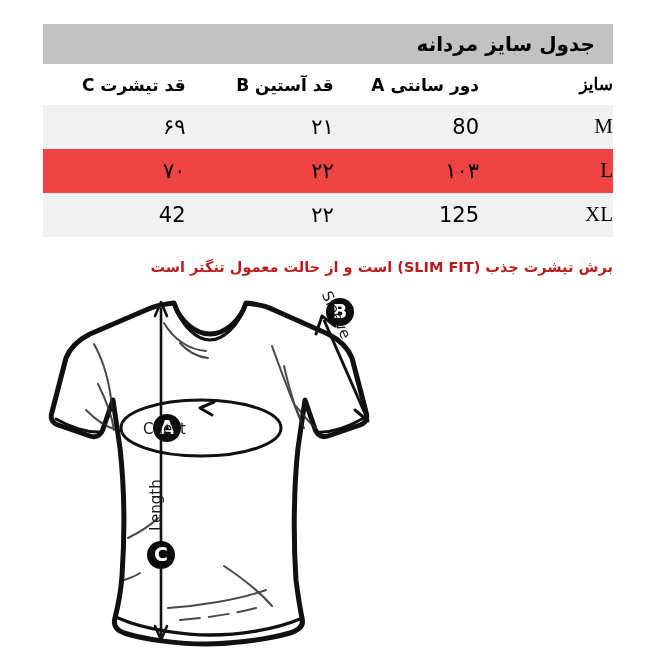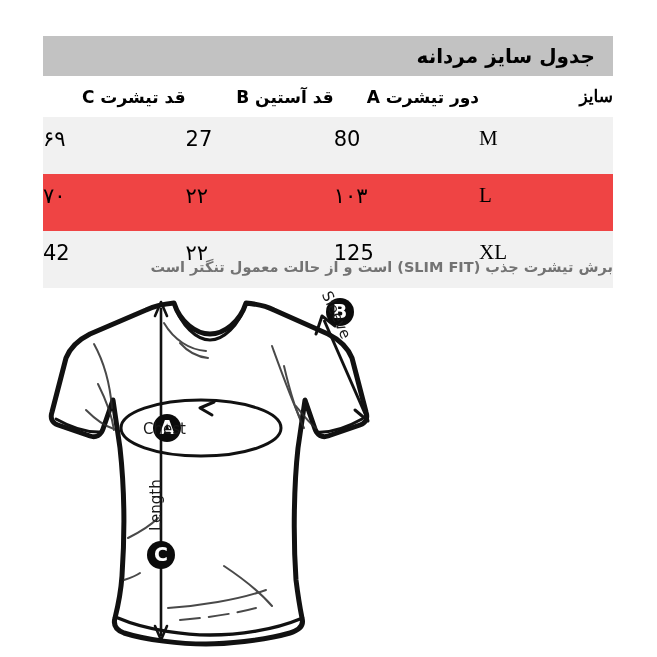--- a/index.html
+++ b/index.html
@@ -19,21 +19,21 @@
   .page {
     position: absolute;
     inset: 0;
     background: #ffffff;
   }
 
   
   .size-table-wrap {
     position: absolute;
     left: 43px;
-    top: 36px;
+    top: 24px;
     width: 570px;
   }
 
   .table-title-bar {
     background: #c2c2c2;
     height: 40px;
     display: flex;
     align-items: center;
     justify-content: flex-start;
     padding: 0 18px 0 0;
@@ -63,39 +63,39 @@
     font-size: 17px;
     font-weight: bold;
     text-align: right;
     padding: 10px 0 10px 0;
     background: #ffffff;
     white-space: nowrap;
     direction: rtl;
   }
   table.size-table td {
     font-size: 21px;
-    text-align: left;
-    padding: 9px 0 23px 0;
+    text-align: right;
+    padding: 9px 0 10px 0;
     white-space: nowrap;
     direction: rtl;
     font-weight: normal;
   }
   table.size-table tbody tr.row-alt td { background: #f1f1f1; }
   table.size-table tbody tr.row-plain td { background: #ef4444; }
 
   td.size-cell, th.size-head { direction: ltr; font-family: Liberation Serif, serif; }
 
   
   .note {
     position: absolute;
     direction: rtl;
     text-align: center;
     font-size: 14.5px;
     font-weight: bold;
-    color: #737373;
+    color: #b91c1c;
     white-space: nowrap;
   }
   .note-fit   { right: 44px; top: 259px; }
   .note-units { right: 44px; top: 307px; }
 
   
   .diagram {
     position: absolute;
     left: 28px;
     top: 288px;
@@ -129,30 +129,30 @@
     <table class="size-table">
       <colgroup>
         <col class="c-size">
           <col class="c-chest">
           <col class="c-sleeve">
           <col class="c-length">
       </colgroup>
       <thead>
         <tr>
           <th class="size-head">سایز</th>
-          <th>دور تیشرت A</th>
+          <th>دور سانتی A</th>
           <th>قد آستین B</th>
           <th>قد تیشرت C</th>
         </tr>
       </thead>
       <tbody>
         <tr class="row-alt">
           <td class="size-cell">M</td>
           <td>80</td>
-          <td>27</td>
+          <td>۲۱</td>
           <td>۶۹</td>
         </tr>
         <tr class="row-plain">
           <td class="size-cell">L</td>
           <td>۱۰۳</td>
           <td>۲۲</td>
           <td>۷۰</td>
         </tr>
         <tr class="row-alt">
           <td class="size-cell">XL</td>

